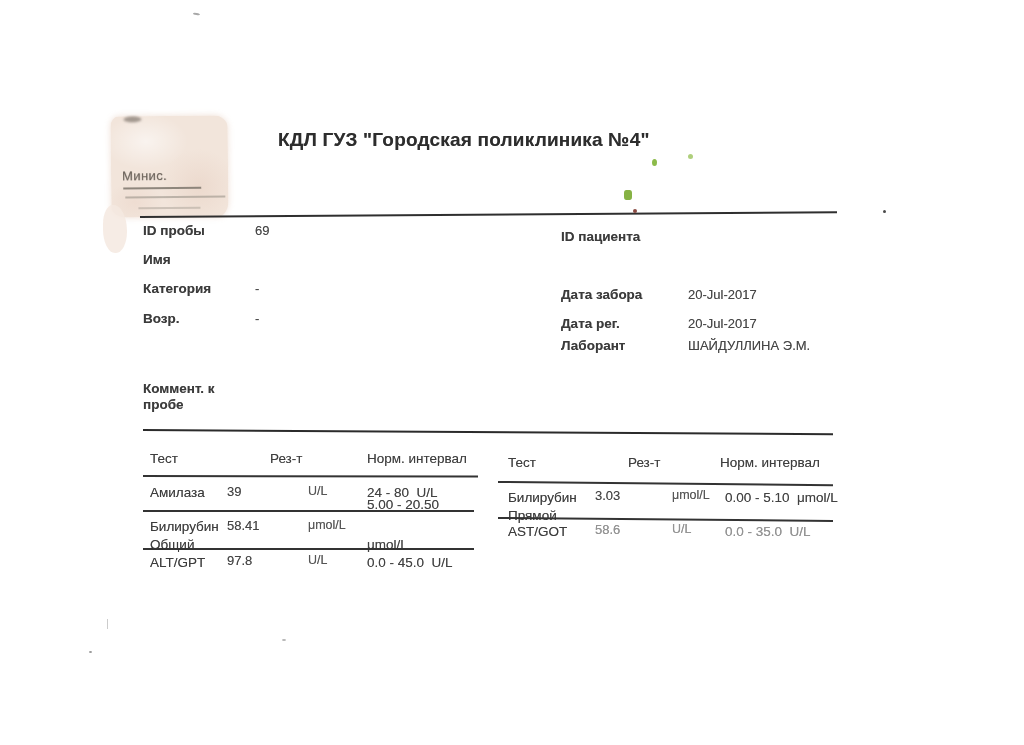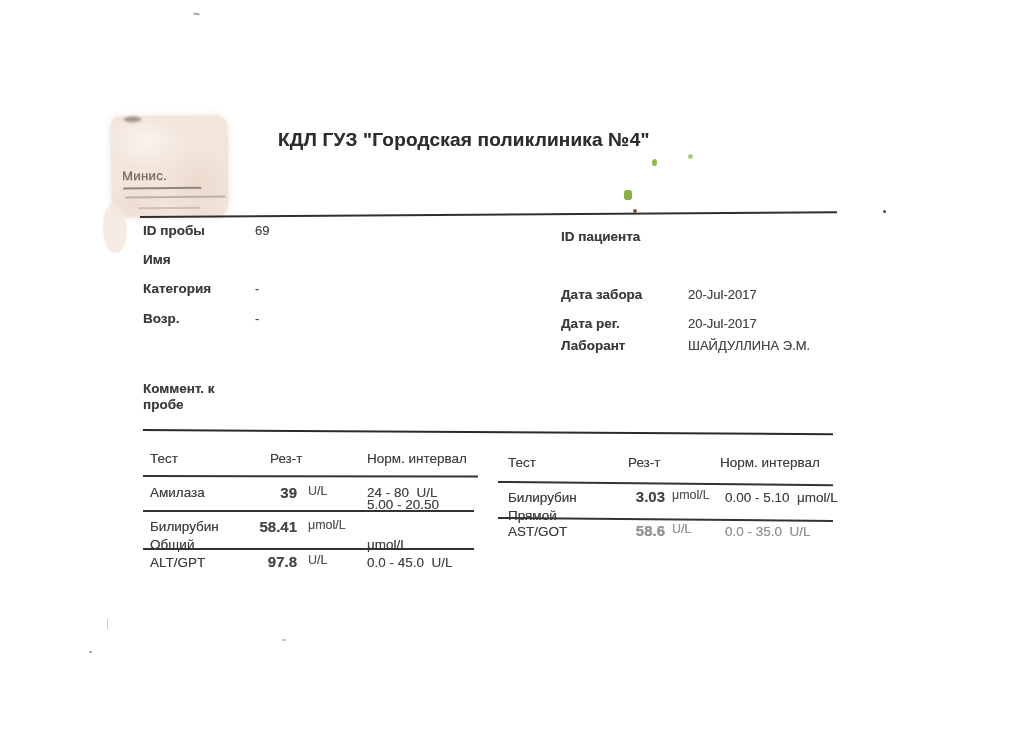--- a/index.html
+++ b/index.html
@@ -13,21 +13,21 @@
   .rule{position:absolute;background:#333;transform-origin:left center;}
   
   .info-label{display:inline-block;font-size:13.5px;font-weight:600;color:#3b3b3b;vertical-align:top;line-height:16px;}
   .info-value{display:inline-block;font-size:13px;font-weight:500;color:#474747;vertical-align:top;line-height:16px;}
   .lblw-l{width:112px;}
   .lblw-r{width:127px;margin-left:28px;}
   .lbl-narrow{width:84px;}
   
   .th{font-size:13.5px;font-weight:500;color:#3f3f3f;white-space:nowrap;}
   .tname{font-size:13.5px;font-weight:500;color:#3c3c3c;white-space:nowrap;}
-  .tres{font-size:15px;font-weight:700;color:#454545;text-align:right;white-space:nowrap;}
+  .tres{font-size:13px;font-weight:400;color:#454545;white-space:nowrap;}
   .tunit{font-size:12.5px;font-weight:400;color:#555;white-space:nowrap;}
   .trange{font-size:13.5px;font-weight:500;color:#424242;white-space:pre;}
   .faded{color:#949494 !important;}
   
   .sticker-main{background:
       radial-gradient(60px 40px at 30% 25%, rgba(255,255,255,.55), rgba(255,255,255,0) 70%),
       radial-gradient(50px 50px at 75% 70%, rgba(231,208,194,.55), rgba(231,208,194,0) 75%),
       radial-gradient(40px 30px at 20% 85%, rgba(236,215,203,.6), rgba(236,215,203,0) 70%),
       #f2e5db;
       border-radius:8px 14px 10px 16px / 10px 12px 16px 10px;

